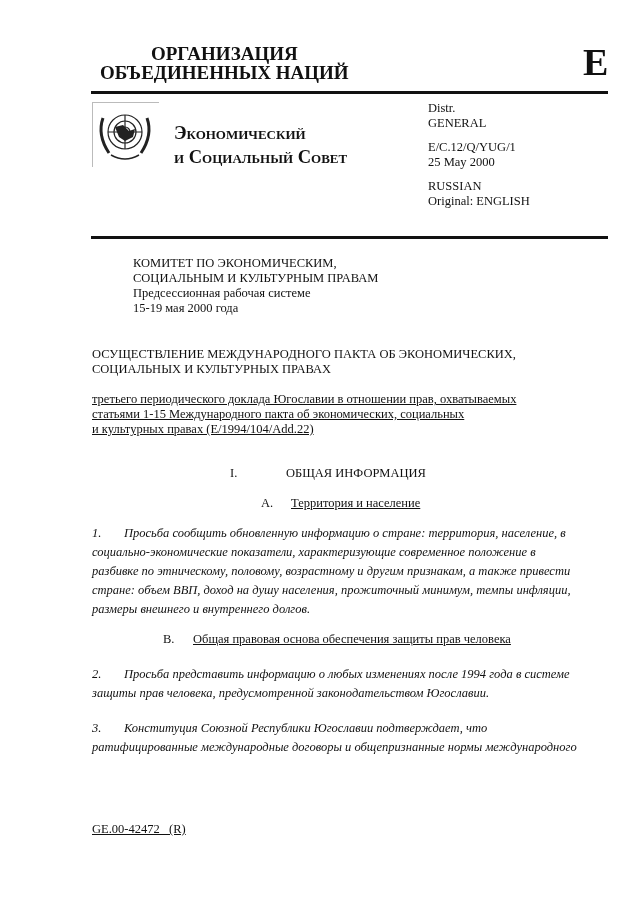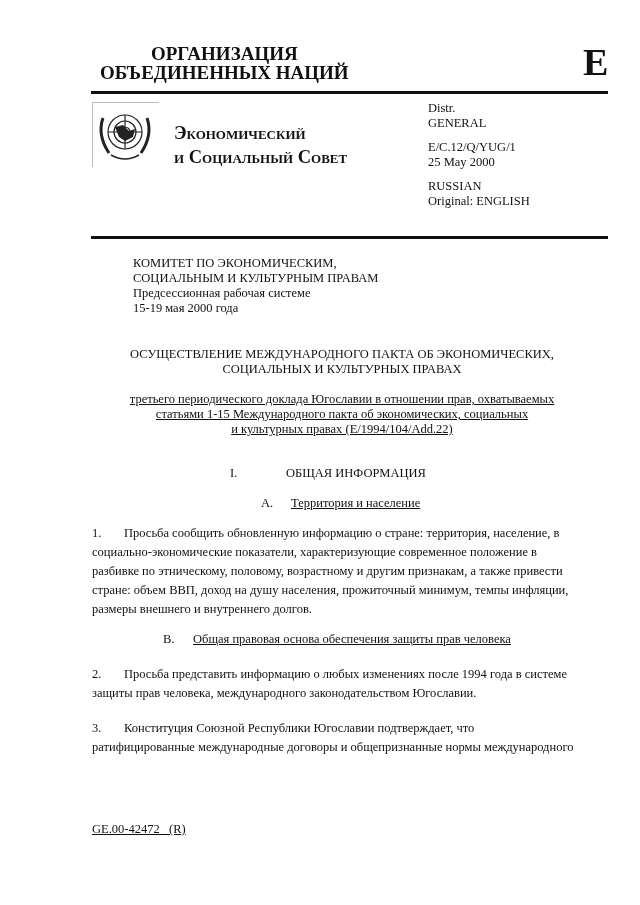--- a/index.html
+++ b/index.html
@@ -10,27 +10,27 @@
   .abs { position: absolute; }
   .org { left: 100px; top: 44px; font-weight: bold; font-size: 19px; line-height: 19px; text-align: center; }
   .lang { left: 583px; top: 42px; font-weight: bold; font-size: 38px; line-height: 40px; }
   .rule1 { left: 91px; top: 91px; width: 517px; height: 3px; background: #111; }
   .emblem { left: 92px; top: 102px; width: 66px; height: 64px; border-top: 1px solid #bbb; border-left: 1px solid #bbb; }
   .council { left: 174px; top: 121px; font-weight: bold; font-size: 18.5px; line-height: 24px; font-variant: small-caps; }
   .meta { left: 428px; top: 101px; font-size: 12.5px; line-height: 14.5px; }
   .meta .gap { height: 10px; }
   .rule2 { left: 91px; top: 236px; width: 517px; height: 3px; background: #111; }
   .committee { left: 92px; top: 256px; font-size: 12.5px; line-height: 15px; margin-left: 41px; }
-  .center { left: 92px; width: 500px; text-align: center; font-size: 12.5px; line-height: 15px; }
+  .center { left: 92px; width: 500px; font-size: 12.5px; line-height: 15px; }
   .title { top: 347px; }
   .subtitle { top: 392px; }
   .subtitle span.u, .u { text-decoration: underline; }
   .heading { font-size: 12.5px; line-height: 15px; }
   .tab { display: inline-block; width: 30px; text-align: left; }
-  .para { left: 92px; width: 500px; font-size: 12.5px; line-height: 19px; }
+  .para { left: 92px; width: 500px; font-size: 12.5px; line-height: 19px; font-style: italic; }
   .para .num { display: inline-block; width: 32px; }
   .footer { left: 92px; top: 822px; font-size: 12.5px; }
 </style>
 </head>
 <body>
 
 <div class="abs org">
   <div>ОРГАНИЗАЦИЯ</div>
   <div>ОБЪЕДИНЕННЫХ НАЦИЙ</div>
 </div>
@@ -100,21 +100,21 @@
   <div>стране:  объем ВВП, доход на душу населения, прожиточный минимум, темпы инфляции,</div>
   <div>размеры внешнего и внутреннего долгов.</div>
 </div>
 
 <div class="abs heading" style="left:163px; top:632px;">
   <span class="tab" style="width:30px">B.</span><span class="u">Общая правовая основа обеспечения защиты прав человека</span>
 </div>
 
 <div class="abs para" style="top:665px;">
   <div><span class="num">2.</span><span>Просьба представить информацию о любых изменениях после 1994 года в системе</span></div>
-  <div>защиты прав человека, международного законодательством Югославии.</div>
+  <div>защиты прав человека, предусмотренной законодательством Югославии.</div>
 </div>
 
 <div class="abs para" style="top:719px;">
   <div><span class="num">3.</span><span>Конституция Союзной Республики Югославии подтверждает, что</span></div>
   <div>ратифицированные международные договоры и общепризнанные нормы международного</div>
 </div>
 
 <div class="abs footer" style="white-space:pre;text-decoration:underline;">GE.00-42472   (R)</div>
 
 </body></html>

